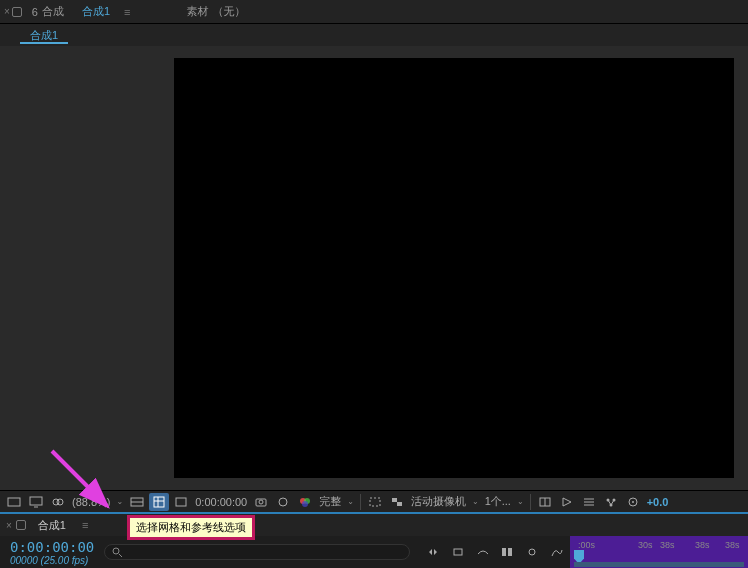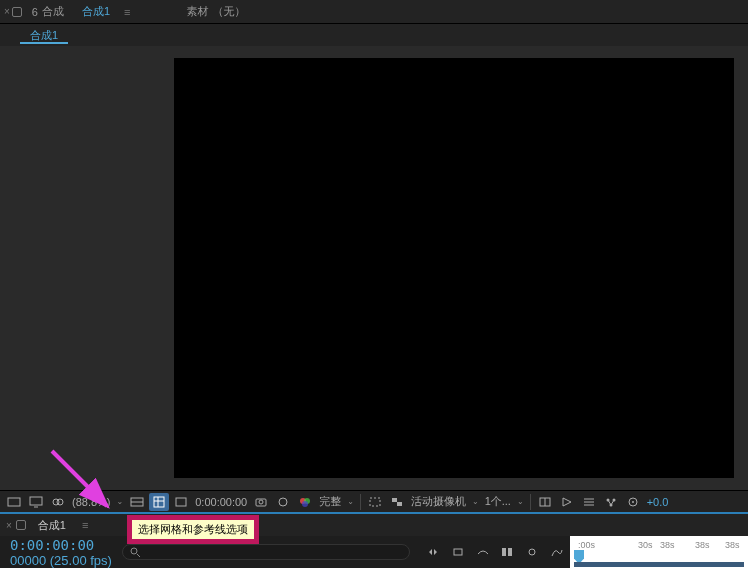--- a/index.html
+++ b/index.html
@@ -17,34 +17,34 @@
 .preview{width:560px;height:420px;background:#000;margin-left:160px;}
 .arrow{position:absolute;left:42px;top:400px;width:80px;height:70px;pointer-events:none;}
 .viewer-toolbar{height:24px;background:#232323;border-top:1px solid #000;border-bottom:2px solid #2b7fb8;display:flex;align-items:center;padding:0 4px;gap:2px;}
 .tb-btn{width:20px;height:18px;display:flex;align-items:center;justify-content:center;color:#aaa;cursor:pointer;}
 .tb-text{color:#aaa;padding:0 2px;}
 .tb-sep{width:1px;height:16px;background:#444;margin:0 2px;}
 .dropdown-arrow{font-size:8px;color:#888;padding:0 2px;}
 .timeline-panel{background:#1e1e1e;}
 .tl-tabs{height:22px;background:#232323;display:flex;align-items:center;padding:2px 6px;gap:4px;position:relative;}
 .tl-tab{padding:2px 8px;color:#ccc;display:flex;align-items:center;gap:4px;}
-.tooltip{position:absolute;left:127px;top:1px;background:#fdfdc8;border:5px solid #be185d;color:#000;padding:2px 6px;font-size:11px;z-index:10;}
+.tooltip{position:absolute;left:127px;top:1px;background:#fdfdc8;border:3px solid #be185d;color:#000;padding:2px 6px;font-size:11px;z-index:10;}
 .tl-header{height:32px;display:flex;}
 .tl-left{width:420px;padding:2px 10px;display:flex;align-items:center;gap:10px;}
 .timecode{color:#4fa8d8;font-family:monospace;font-size:14px;}
-.frameinfo{color:#4fa8d8;font-size:13px;}
+.frameinfo{color:#4fa8d8;font-size:10px;font-style:italic;}
 .search-box{flex:1;display:flex;align-items:center;background:#1a1a1a;border:1px solid #333;border-radius:10px;padding:1px 6px;gap:4px;}
 .search-box input{background:transparent;border:none;color:#ccc;width:100%;outline:none;}
 .tl-mid{width:150px;display:flex;align-items:center;gap:6px;padding:0 4px;}
 .tl-right{flex:1;background:#232323;position:relative;}
-.ruler{height:32px;position:relative;background:#ffffff;}
+.ruler{height:32px;position:relative;background:#4c1d95;}
 .ruler-tick{position:absolute;top:4px;color:#888;font-size:9px;}
 .playhead{position:absolute;left:4px;top:14px;width:10px;height:14px;background:#4fa8d8;clip-path:polygon(0 0,100% 0,100% 60%,50% 100%,0 60%);}
 .workarea{position:absolute;top:26px;left:4px;right:4px;height:5px;background:#3a5a7a;}
-.plus{color:#4fa8d8;font-weight:normal;}
+.plus{color:#4fa8d8;font-weight:bold;}
 svg{display:block;}
 </style>
 </head>
 <body>
 
 <div class="panel-tabs">
   <span class="tab-close">×</span>
   <span class="tab-sq"></span>
   <span class="tab">
     6 <span>合成</span>

